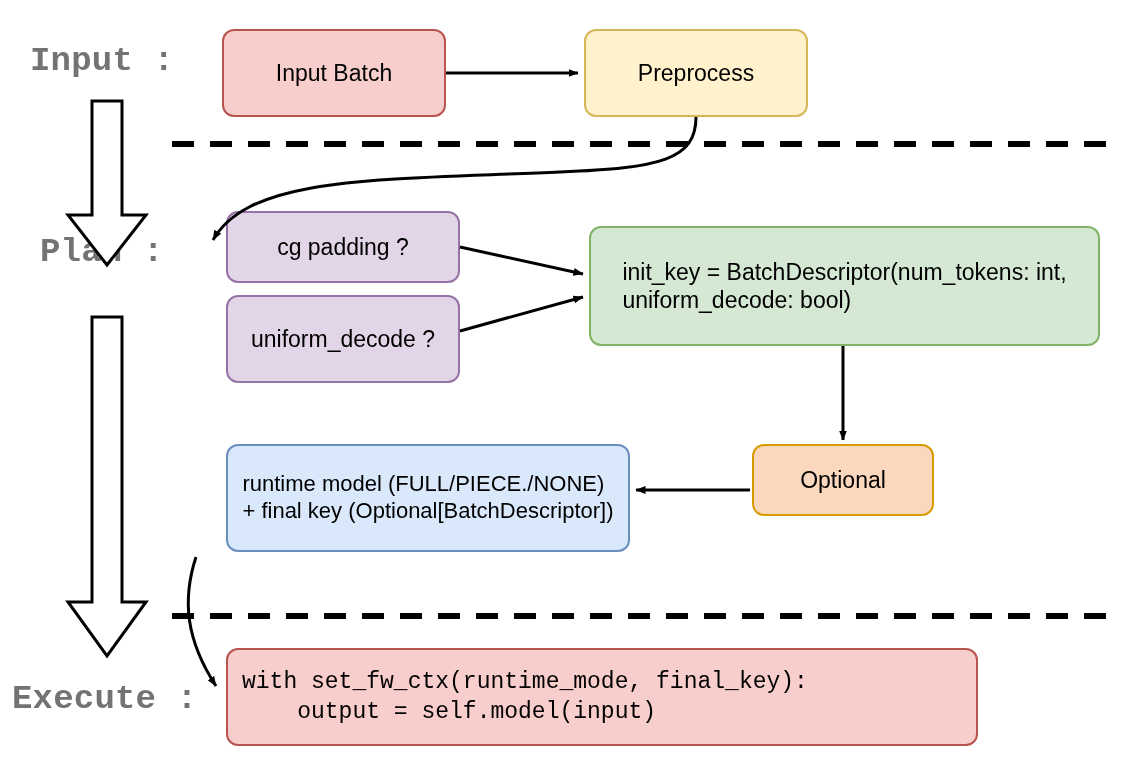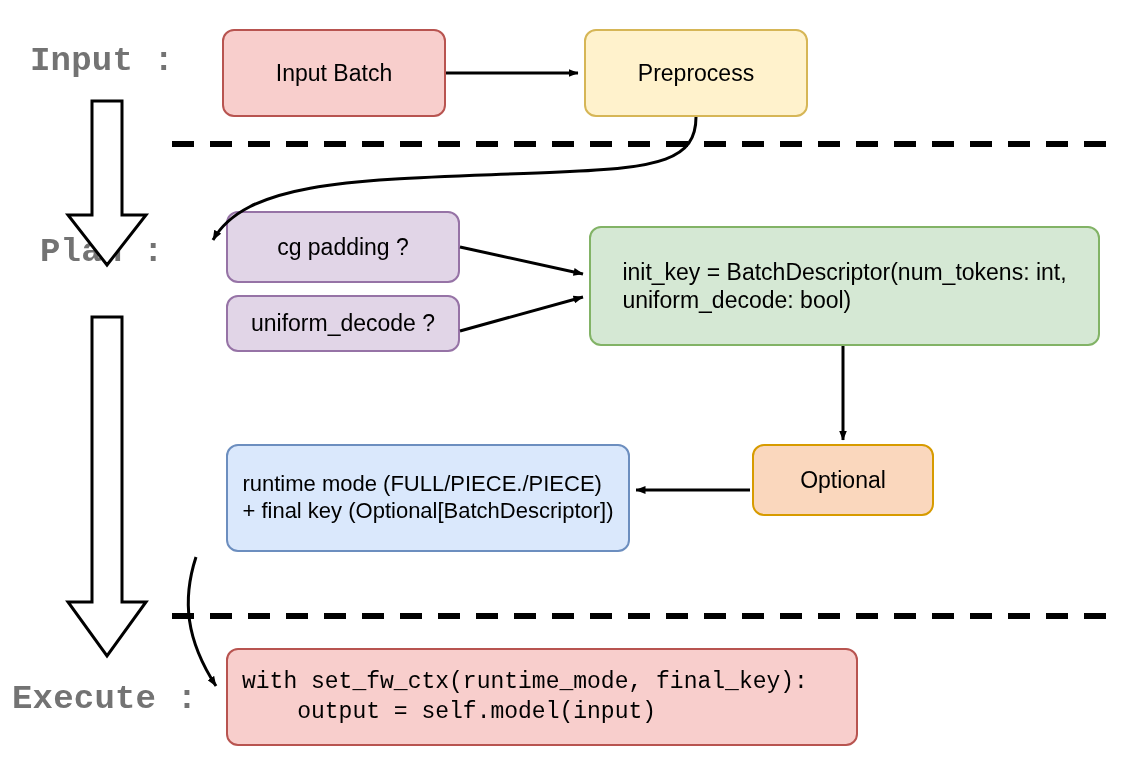--- a/index.html
+++ b/index.html
@@ -80,40 +80,40 @@
   </div>
 
   <div class="node" style="left:584px; top:29px; width:224px; height:88px; background:#fff2cc; border-color:#d6b656;">
     <span class="node-label">Preprocess</span>
   </div>
 
   <div class="node" style="left:226px; top:211px; width:234px; height:72px; background:#e1d5e7; border-color:#9673a6;">
     <span class="node-label">cg padding ?</span>
   </div>
 
-  <div class="node" style="left:226px; top:295px; width:234px; height:57px; background:#e1d5e7; border-color:#9673a6;">
+  <div class="node" style="left:226px; top:295px; width:234px; height:88px; background:#e1d5e7; border-color:#9673a6;">
     <span class="node-label">uniform_decode ?</span>
   </div>
 
   <div class="node" style="left:589px; top:226px; width:511px; height:120px; background:#d5e8d4; border-color:#82b366;">
     <span class="node-label">init_key = BatchDescriptor(num_tokens: int,
 uniform_decode: bool)</span>
   </div>
 
 
   <div class="node" style="left:752px; top:444px; width:182px; height:72px; background:#fad7bd; border-color:#d79b00;">
     <span class="node-label">Optional</span>
   </div>
 
   <div class="node" style="left:226px; top:444px; width:404px; height:108px; background:#dae8fc; border-color:#6c8ebf; font-size:22px;">
-    <span class="node-label">runtime mode (FULL/PIECE./PIECE)
+    <span class="node-label">runtime model (FULL/PIECE./NONE)
 + final key (Optional[BatchDescriptor])</span>
   </div>
 
-  <div class="node code" style="left:226px; top:648px; width:632px; height:98px; background:#f8cecc; border-color:#b85450;">
+  <div class="node code" style="left:226px; top:648px; width:752px; height:98px; background:#f8cecc; border-color:#b85450;">
     <span class="node-label">with set_fw_ctx(runtime_mode, final_key):
     output = self.model(input)</span>
   </div>
 
   <svg class="overlay" viewBox="0 0 1142 770">
     <defs>
       <marker id="arrowhead" markerWidth="10" markerHeight="8" refX="9.5" refY="4" orient="auto" markerUnits="userSpaceOnUse">
         <path d="M0,0 L10,4 L0,8 z" fill="#000000"></path>
       </marker>
     </defs>

